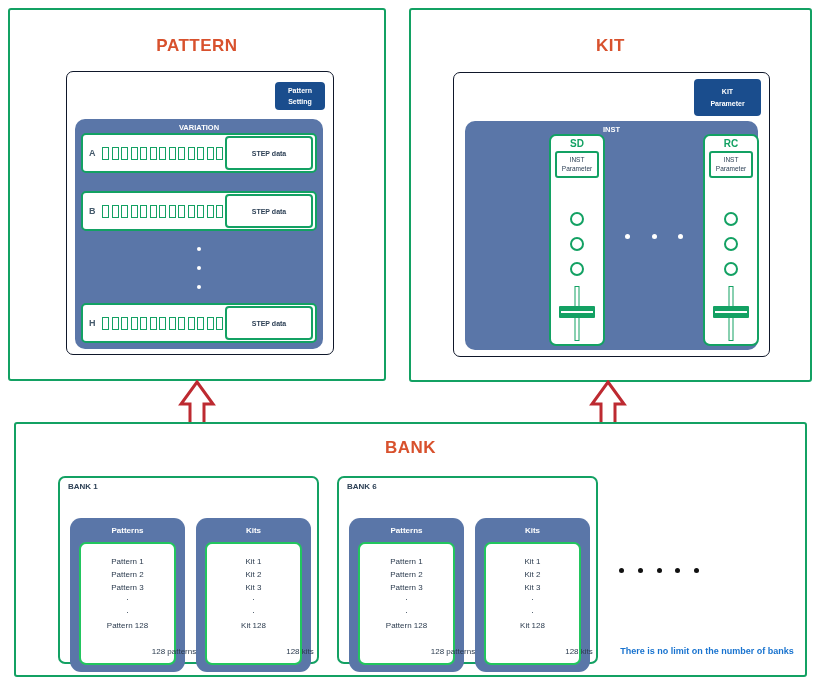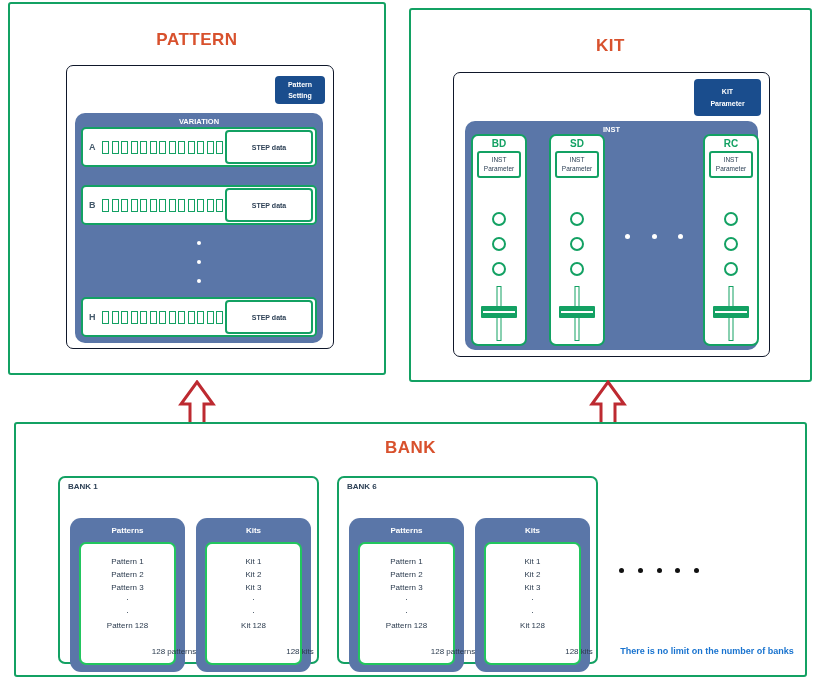--- a/index.html
+++ b/index.html
@@ -4,21 +4,21 @@
 <style>
   * { margin:0; padding:0; box-sizing:border-box; }
   body { background:#ffffff; font-family:"Liberation Sans", sans-serif; }
   .canvas { position:relative; width:829px; height:690px; background:#ffffff; overflow:hidden; }
 
   
   .outer { position:absolute; border:2px solid #13a163; border-radius:3px; background:#ffffff; }
   .outer-title { position:absolute; top:26px; left:0; width:100%; text-align:center;
                  font-size:17px; font-weight:bold; color:#d8512d; letter-spacing:0.5px; }
 
-  .sec-pattern { left:8px;  top:2px;  width:378px; height:373px; }
+  .sec-pattern { left:8px;  top:8px;  width:378px; height:373px; }
   .sec-kit     { left:409px; top:8px;  width:403px; height:374px; }
   .sec-bank    { left:14px; top:422px; width:793px; height:255px; }
 
   .inner { position:absolute; border:1px solid #0f172a; border-radius:7px; background:#ffffff; }
   .pattern-inner { left:56px; top:61px; width:268px; height:284px; }
   .kit-inner     { left:42px; top:62px; width:317px; height:285px; }
 
   
   .badge { position:absolute; background:#1a4d8d; border-radius:4px; color:#ffffff;
            font-size:7px; font-weight:bold; text-align:center; line-height:1.6;
@@ -186,36 +186,20 @@
   <section class="outer sec-kit">
     <div class="outer-title">KIT</div>
     <div class="inner kit-inner">
       <div class="badge badge-kit">
         <span>KIT</span>
         <span>Parameter</span>
       </div>
       <div class="panel inst-panel">
         <div class="panel-header">INST</div>
 
-        <div class="inst-col col-bd">
-          <div class="inst-col-title">BD</div>
-          <div class="inst-param">
-            <span>INST</span><br>
-            <span>Parameter</span>
-          </div>
-          <div class="knob knob-1"></div>
-          <div class="knob knob-2"></div>
-          <div class="knob knob-3"></div>
-          <div class="fader">
-            <div class="fader-track"></div>
-            <div class="fader-handle">
-                <div class="stripe"></div>
-              </div>
-          </div>
-        </div>
 
         <div class="inst-col col-sd">
           <div class="inst-col-title">SD</div>
           <div class="inst-param">
             <span>INST</span><br>
             <span>Parameter</span>
           </div>
           <div class="knob knob-1"></div>
           <div class="knob knob-2"></div>
           <div class="knob knob-3"></div>

